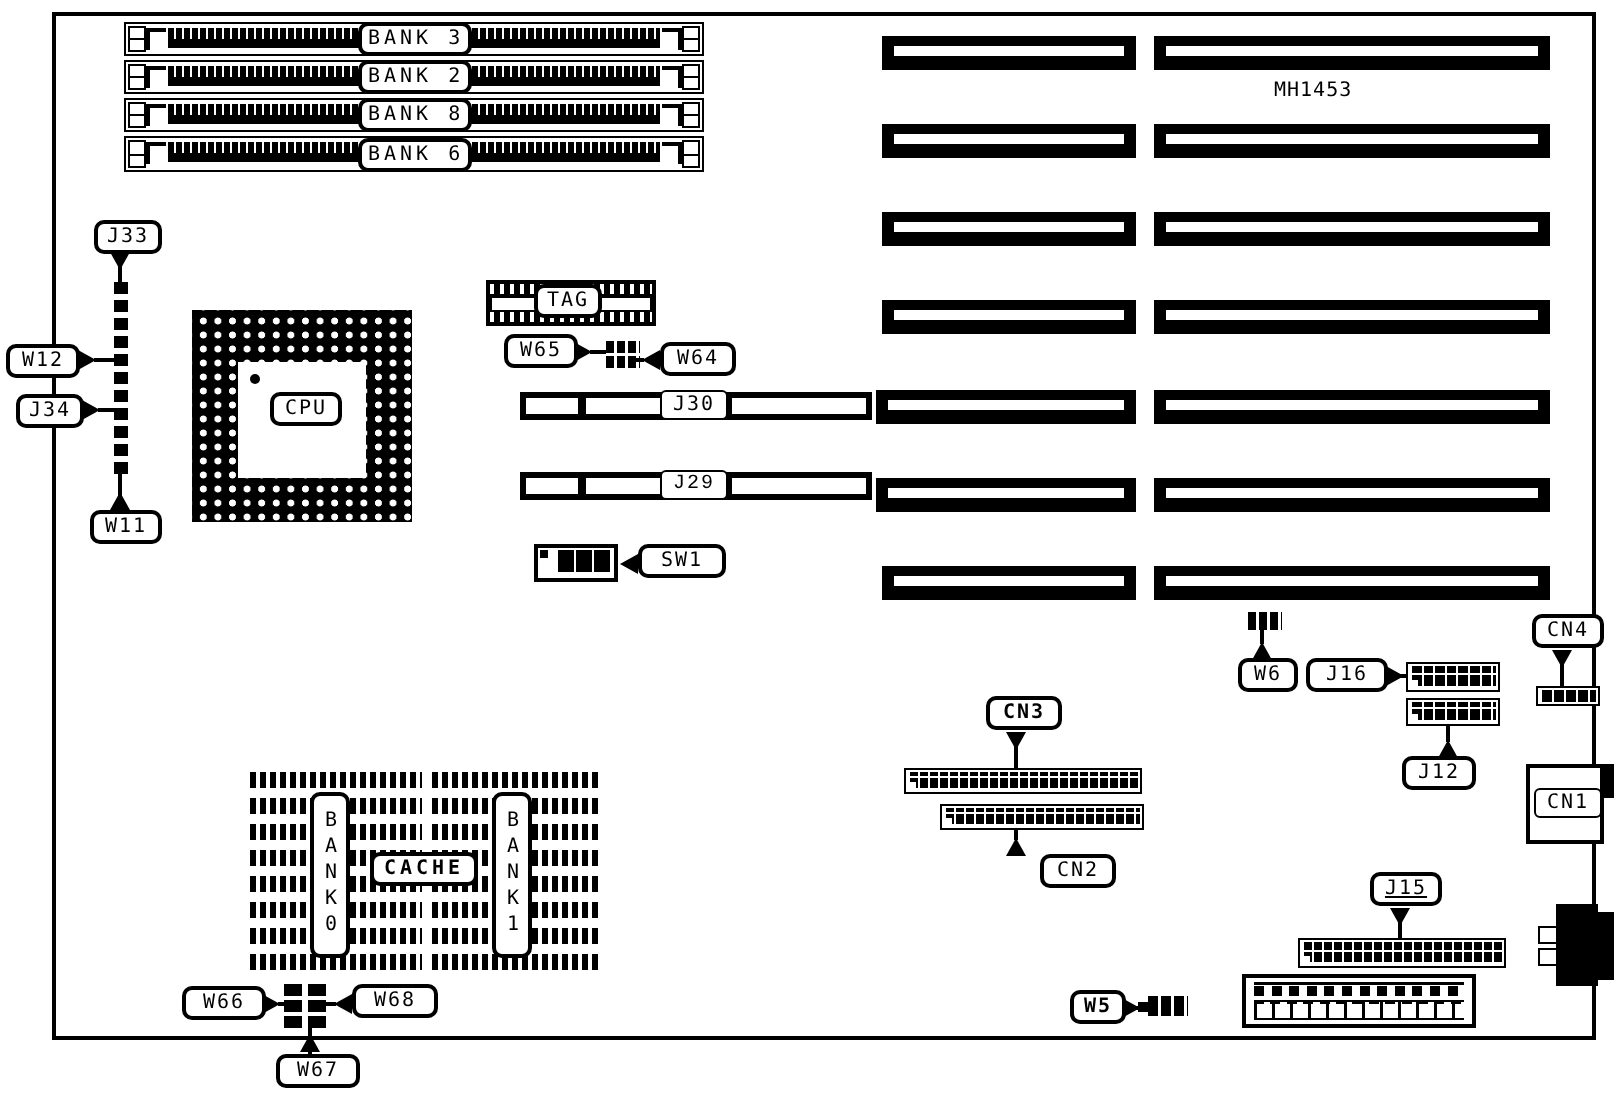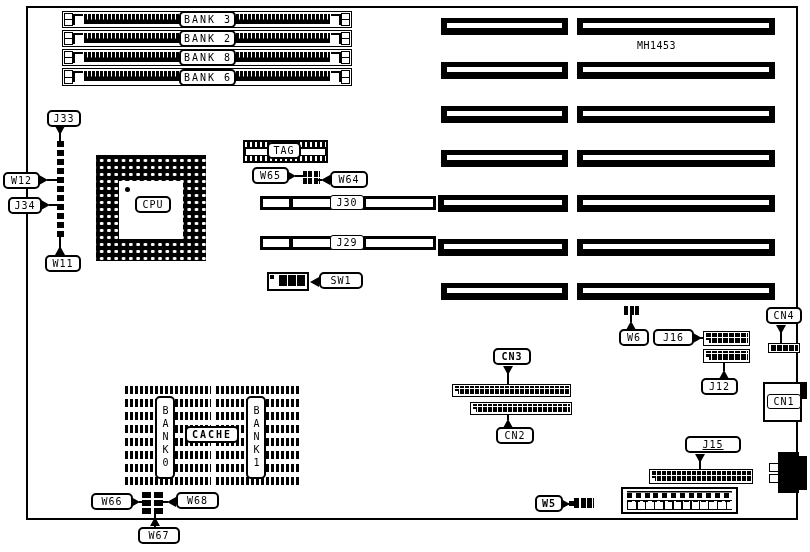--- a/index.html
+++ b/index.html
@@ -208,21 +208,21 @@
     <div class="seg" style="left:3px;width:26px;"></div>
     <div class="seg" style="left:33px;width:38px;"></div>
     <div class="seg" style="left:106px;width:67px;"></div>
   </div>
   <div class="lbl flat" style="left:330px;top:195px;width:34px;">J30</div>
   <div class="c slotbar" style="left:260px;top:236px;width:176px;height:14px;">
     <div class="seg" style="left:3px;width:26px;"></div>
     <div class="seg" style="left:33px;width:38px;"></div>
     <div class="seg" style="left:106px;width:67px;"></div>
   </div>
-  <div class="lbl flat" style="left:330px;top:235px;width:34px;">J29</div>
+  <div class="lbl flat" style="left:330px;top:235px;width:34px;font-family:Liberation Mono, monospace;">J29</div>
 
   <div class="c sw" style="left:267px;top:272px;width:42px;height:19px;">
     <div class="on"></div>
     <div></div>
     <div></div>
     <div></div>
   </div>
   <div class="lbl" style="left:319px;top:272px;width:44px;">SW1</div>
   <div class="tri tri-l" style="left:310px;top:277px;"></div>
 
@@ -249,21 +249,21 @@
       </div>
   </div>
   <div class="lbl" style="left:493px;top:348px;width:38px;font-weight:bold;">CN3</div>
   <div class="tri tri-d" style="left:503px;top:366px;"></div>
   <div class="stem" style="left:507px;top:372px;width:2px;height:12px;"></div>
   <div class="c hdr" style="left:470px;top:402px;width:102px;height:13px;">
     <div class="cells">
         <div class="p1"></div>
       </div>
   </div>
-  <div class="lbl" style="left:496px;top:427px;width:38px;">CN2</div>
+  <div class="lbl" style="left:520px;top:427px;width:38px;">CN2</div>
   <div class="tri tri-u" style="left:503px;top:419px;"></div>
   <div class="stem" style="left:507px;top:414px;width:2px;height:6px;"></div>
 
   <div class="c jblock" style="left:624px;top:306px;width:17px;height:9px;background-image:repeating-linear-gradient(90deg,rgba(0,0,0,0) 0 4px,#fff 4px 5.5px);"></div>
   <div class="lbl" style="left:619px;top:329px;width:30px;">W6</div>
   <div class="tri tri-u" style="left:626px;top:321px;"></div>
   <div class="stem" style="left:630px;top:314px;width:2px;height:8px;"></div>
 
   <div class="c hdr" style="left:703px;top:331px;width:47px;height:15px;">
     <div class="cells cells-sm">
@@ -296,21 +296,21 @@
   <div class="c blk" style="left:778px;top:452px;width:21px;height:41px;"></div>
   <div class="c blk" style="left:797px;top:456px;width:10px;height:34px;"></div>
   <div class="c notch" style="left:769px;top:463px;width:10px;height:9px;"></div>
   <div class="c notch" style="left:769px;top:474px;width:10px;height:9px;"></div>
 
   <div class="c hdr" style="left:649px;top:469px;width:104px;height:15px;">
     <div class="cells">
         <div class="p1"></div>
       </div>
   </div>
-  <div class="lbl" style="left:685px;top:436px;width:56px;text-decoration:underline;">J15</div>
+  <div class="lbl" style="left:685px;top:436px;width:36px;text-decoration:underline;">J15</div>
   <div class="tri tri-d" style="left:695px;top:454px;"></div>
   <div class="stem" style="left:699px;top:460px;width:2px;height:9px;"></div>
 
   <div class="c blk" style="left:569px;top:501px;width:6px;height:5px;z-index:1;"></div>
   <div class="c jblock" style="left:574px;top:498px;width:20px;height:10px;background-image:repeating-linear-gradient(90deg,rgba(0,0,0,0) 0 5px,#fff 5px 6.5px);"></div>
   <div class="lbl" style="left:535px;top:495px;width:28px;font-weight:bold;">W5</div>
   <div class="tri tri-r" style="left:561px;top:499px;"></div>
   <div class="stem" style="left:567px;top:503px;width:3px;height:2px;"></div>
 
   <div class="c pwr" style="left:621px;top:487px;width:117px;height:27px;">

